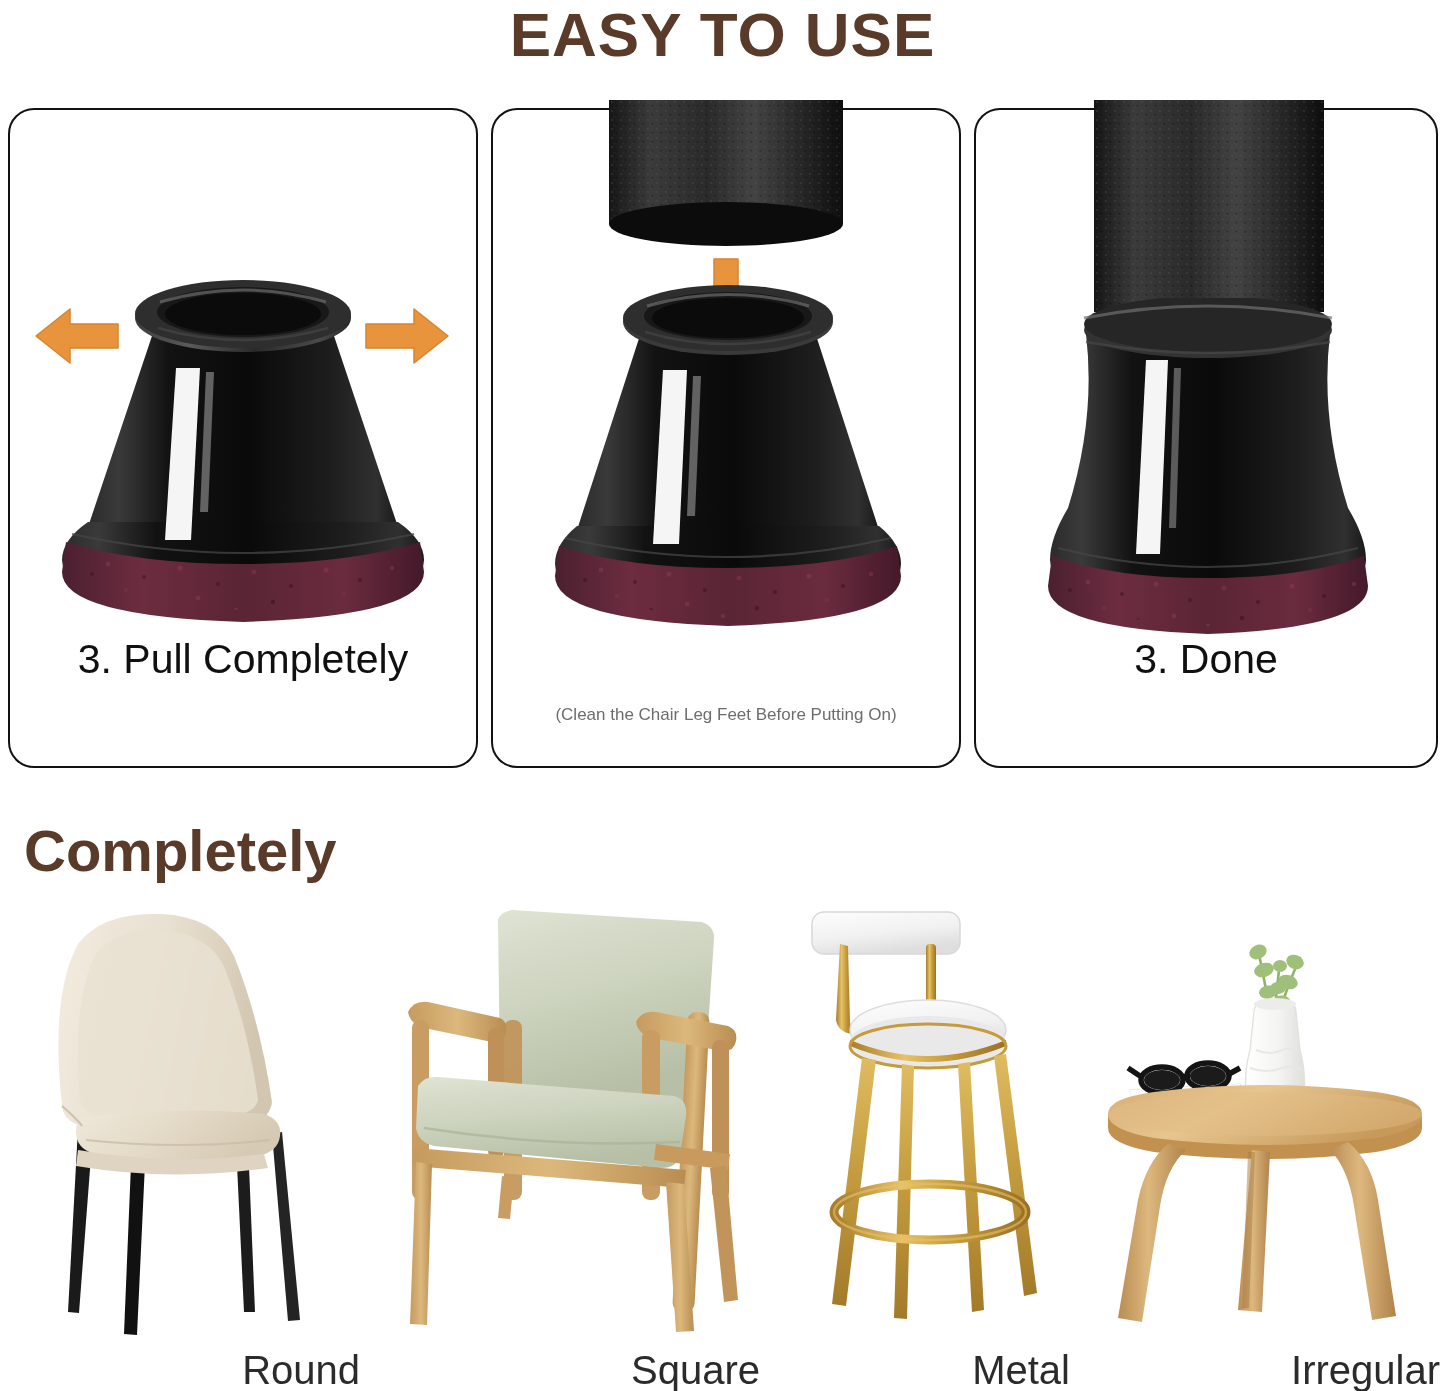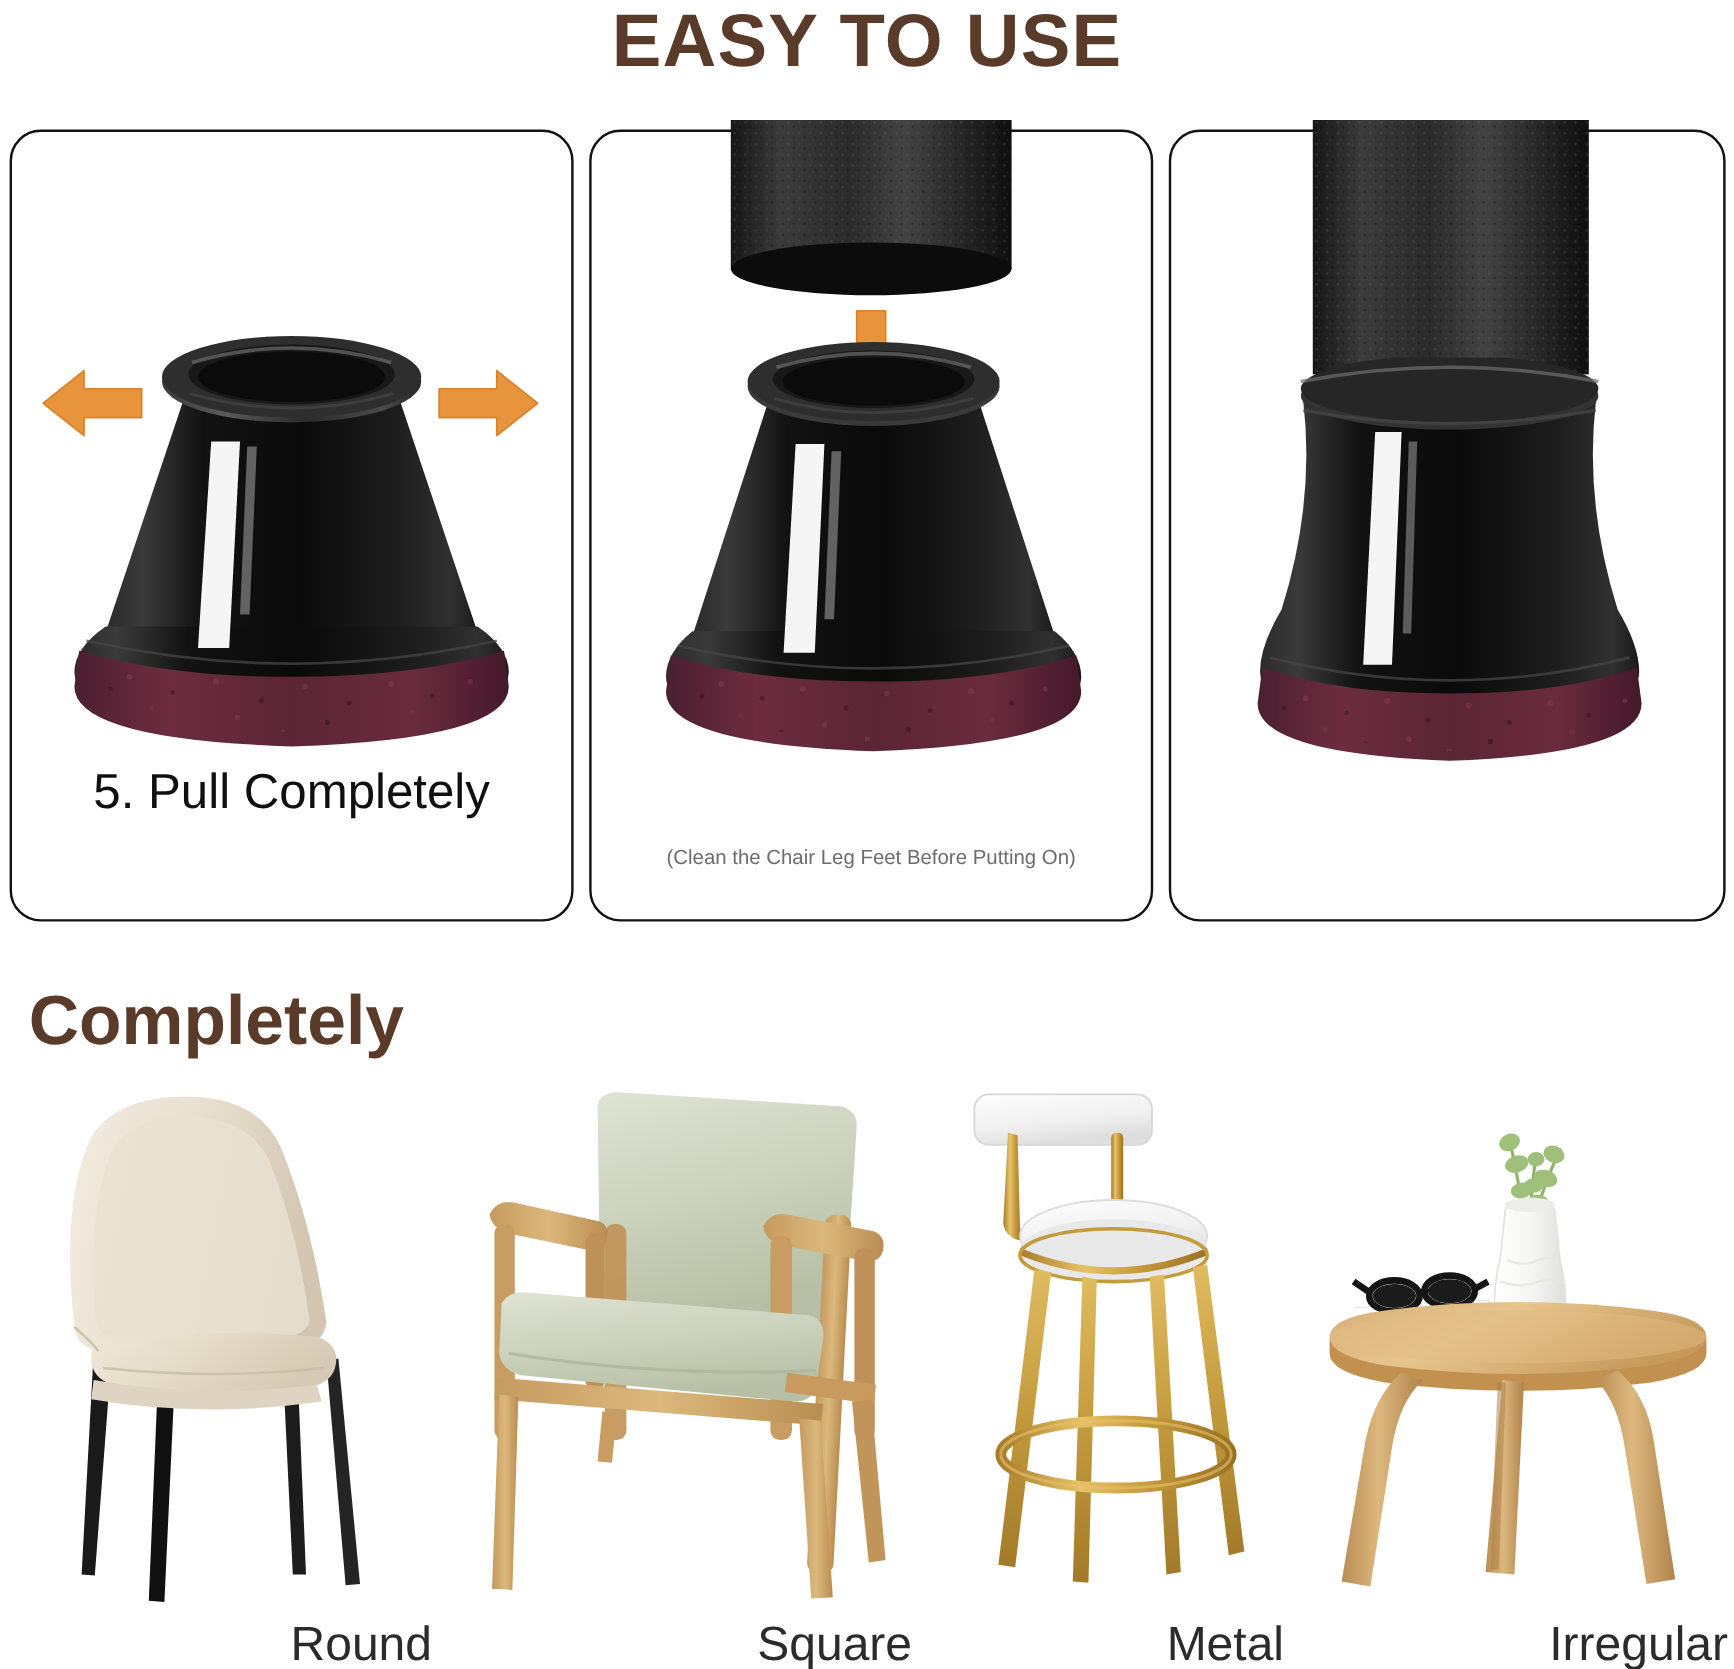--- a/index.html
+++ b/index.html
@@ -182,21 +182,21 @@
 
         <ellipse cx="195" cy="46" rx="108" ry="34" fill="url(#p1rim)"></ellipse>
         <ellipse cx="195" cy="42" rx="108" ry="34" fill="#2e2e2e"></ellipse>
         <ellipse cx="195" cy="40" rx="86" ry="25" fill="#181818"></ellipse>
         <ellipse cx="195" cy="42" rx="78" ry="21" fill="#0b0b0b"></ellipse>
         <path d="M112 30 Q195 6 278 30" stroke="#6b6b6b" stroke-width="3" fill="none" opacity="0.7"></path>
         <path d="M110 56 Q195 80 280 56" stroke="#4a4a4a" stroke-width="2.5" fill="none" opacity="0.6"></path>
       </svg>
     </div>
 
-    <div class="step-caption" style="top:525px;">5. Pull Completely</div>
+    <div class="step-caption" style="top:525px;">3. Pull Completely</div>
   </div>
 
   <div class="panel" id="panel-2">
 
     <svg style="position:absolute;left:108px;top:-10px;" width="250" height="160" viewBox="0 0 250 160">
       <defs>
         <linearGradient id="p2leg" x1="0" y1="0" x2="1" y2="0">
           <stop offset="0" stop-color="#161616"></stop>
           <stop offset="0.18" stop-color="#3b3b3b"></stop>
           <stop offset="0.42" stop-color="#2a2a2a"></stop>
@@ -369,20 +369,21 @@
         <path d="M128 62 L150 62 L142 256 L118 256 Z" fill="#ffffff" opacity="0.96"></path>
         <path d="M156 70 L163 70 L158 230 L151 230 Z" fill="#ffffff" opacity="0.32"></path>
 
         <ellipse cx="190" cy="32" rx="124" ry="28" fill="#333333"></ellipse>
         <ellipse cx="190" cy="26" rx="124" ry="28" fill="#262626"></ellipse>
         <path d="M66 20 Q190 -4 314 20" stroke="#6f6f6f" stroke-width="3" fill="none" opacity="0.7"></path>
         <path d="M68 44 Q190 66 312 44" stroke="#4a4a4a" stroke-width="2.6" fill="none" opacity="0.65"></path>
       </svg>
     </div>
 
+    <div class="step-caption" style="top:525px;">3. Done</div>
   </div>
 </div>
 
 <div class="section-title">Completely</div>
 
 <div class="furniture-row">
 
   <div class="furn-cell" id="furn-round">
     <svg width="340" height="440" viewBox="0 0 340 440">
       <defs>

